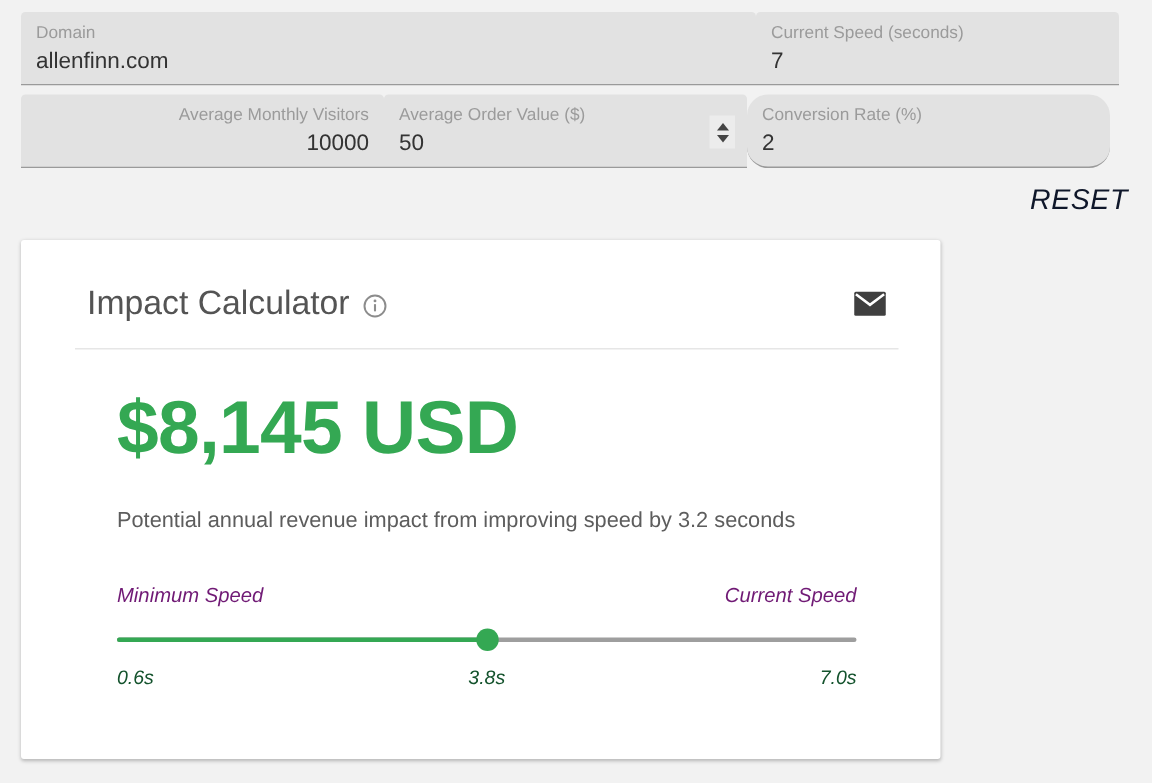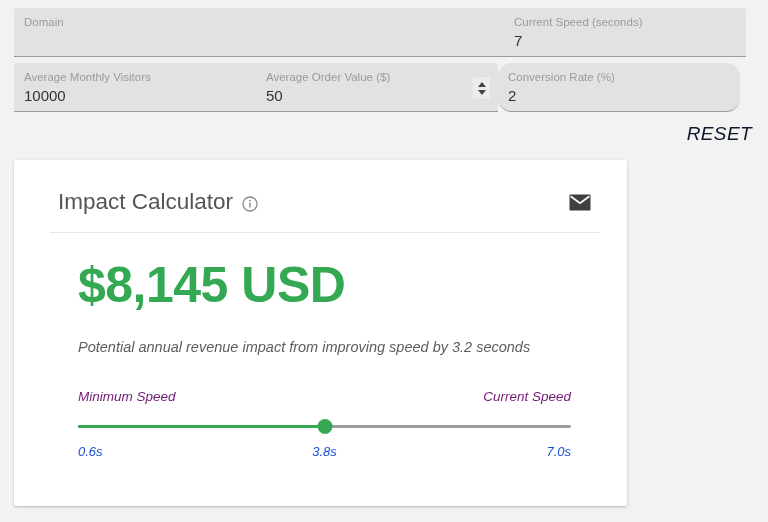--- a/index.html
+++ b/index.html
@@ -28,21 +28,21 @@
     background: #e2e2e2;
     border-bottom: 1px solid #9a9a9a;
     border-radius: 3px 3px 0 0;
     padding: 7px 10px 5px 10px;
     box-sizing: border-box;
     position: relative;
     height: 49px;
   }
   .field.domain   { flex: 0 0 490px; }
   .field.speed    { flex: 0 0 242px; }
-  .field.visitors { flex: 0 0 242px; }
+  .field.visitors { flex: 0 0 242px; text-align: right; }
   .field.order    { flex: 0 0 242px; }
   .field.conv     { flex: 0 0 242px; border-radius: 14px; }
 
   .field-label {
     font-size: 11.5px;
     color: #9b9b9b;
     line-height: 14px;
     white-space: nowrap;
   }
   .field-value {
@@ -156,21 +156,20 @@
     color: #34a853;
     line-height: 60px;
     margin: 22px 0 0 0;
     letter-spacing: -0.5px;
   }
   .sub-text {
     font-size: 14.5px;
     color: #5d5d5d;
     margin-top: 22px;
     line-height: 20px;
-    font-style: italic;
   }
 
   
   .slider-wrap {
     margin-top: 32px;
     padding-right: 12px;
   }
   .slider-ends {
     display: flex;
     justify-content: space-between;
@@ -209,39 +208,40 @@
     background: #34a853;
     transform: translateX(-50%);
     cursor: pointer;
   }
   .slider-ticks {
     position: relative;
     height: 20px;
     margin-top: 6px;
     font-style: italic;
     font-size: 13px;
-    color: #1d4ed8;
+    color: #14532d;
   }
   .tick {
     position: absolute;
     top: 0;
     white-space: nowrap;
   }
   .tick.left   { left: 0; }
   .tick.right  { right: 0; }
   .tick.mid    { transform: translateX(-50%); }
 </style>
 </head>
 <body>
 
 <div class="form-area">
 
   <div class="form-row">
     <div class="field domain">
       <div class="field-label">Domain</div>
+      <div class="field-value">allenfinn.com</div>
     </div>
     <div class="field speed">
       <div class="field-label">Current Speed (seconds)</div>
       <div class="field-value">7</div>
     </div>
   </div>
 
   <div class="form-row">
     <div class="field visitors">
       <div class="field-label">Average Monthly Visitors</div>

